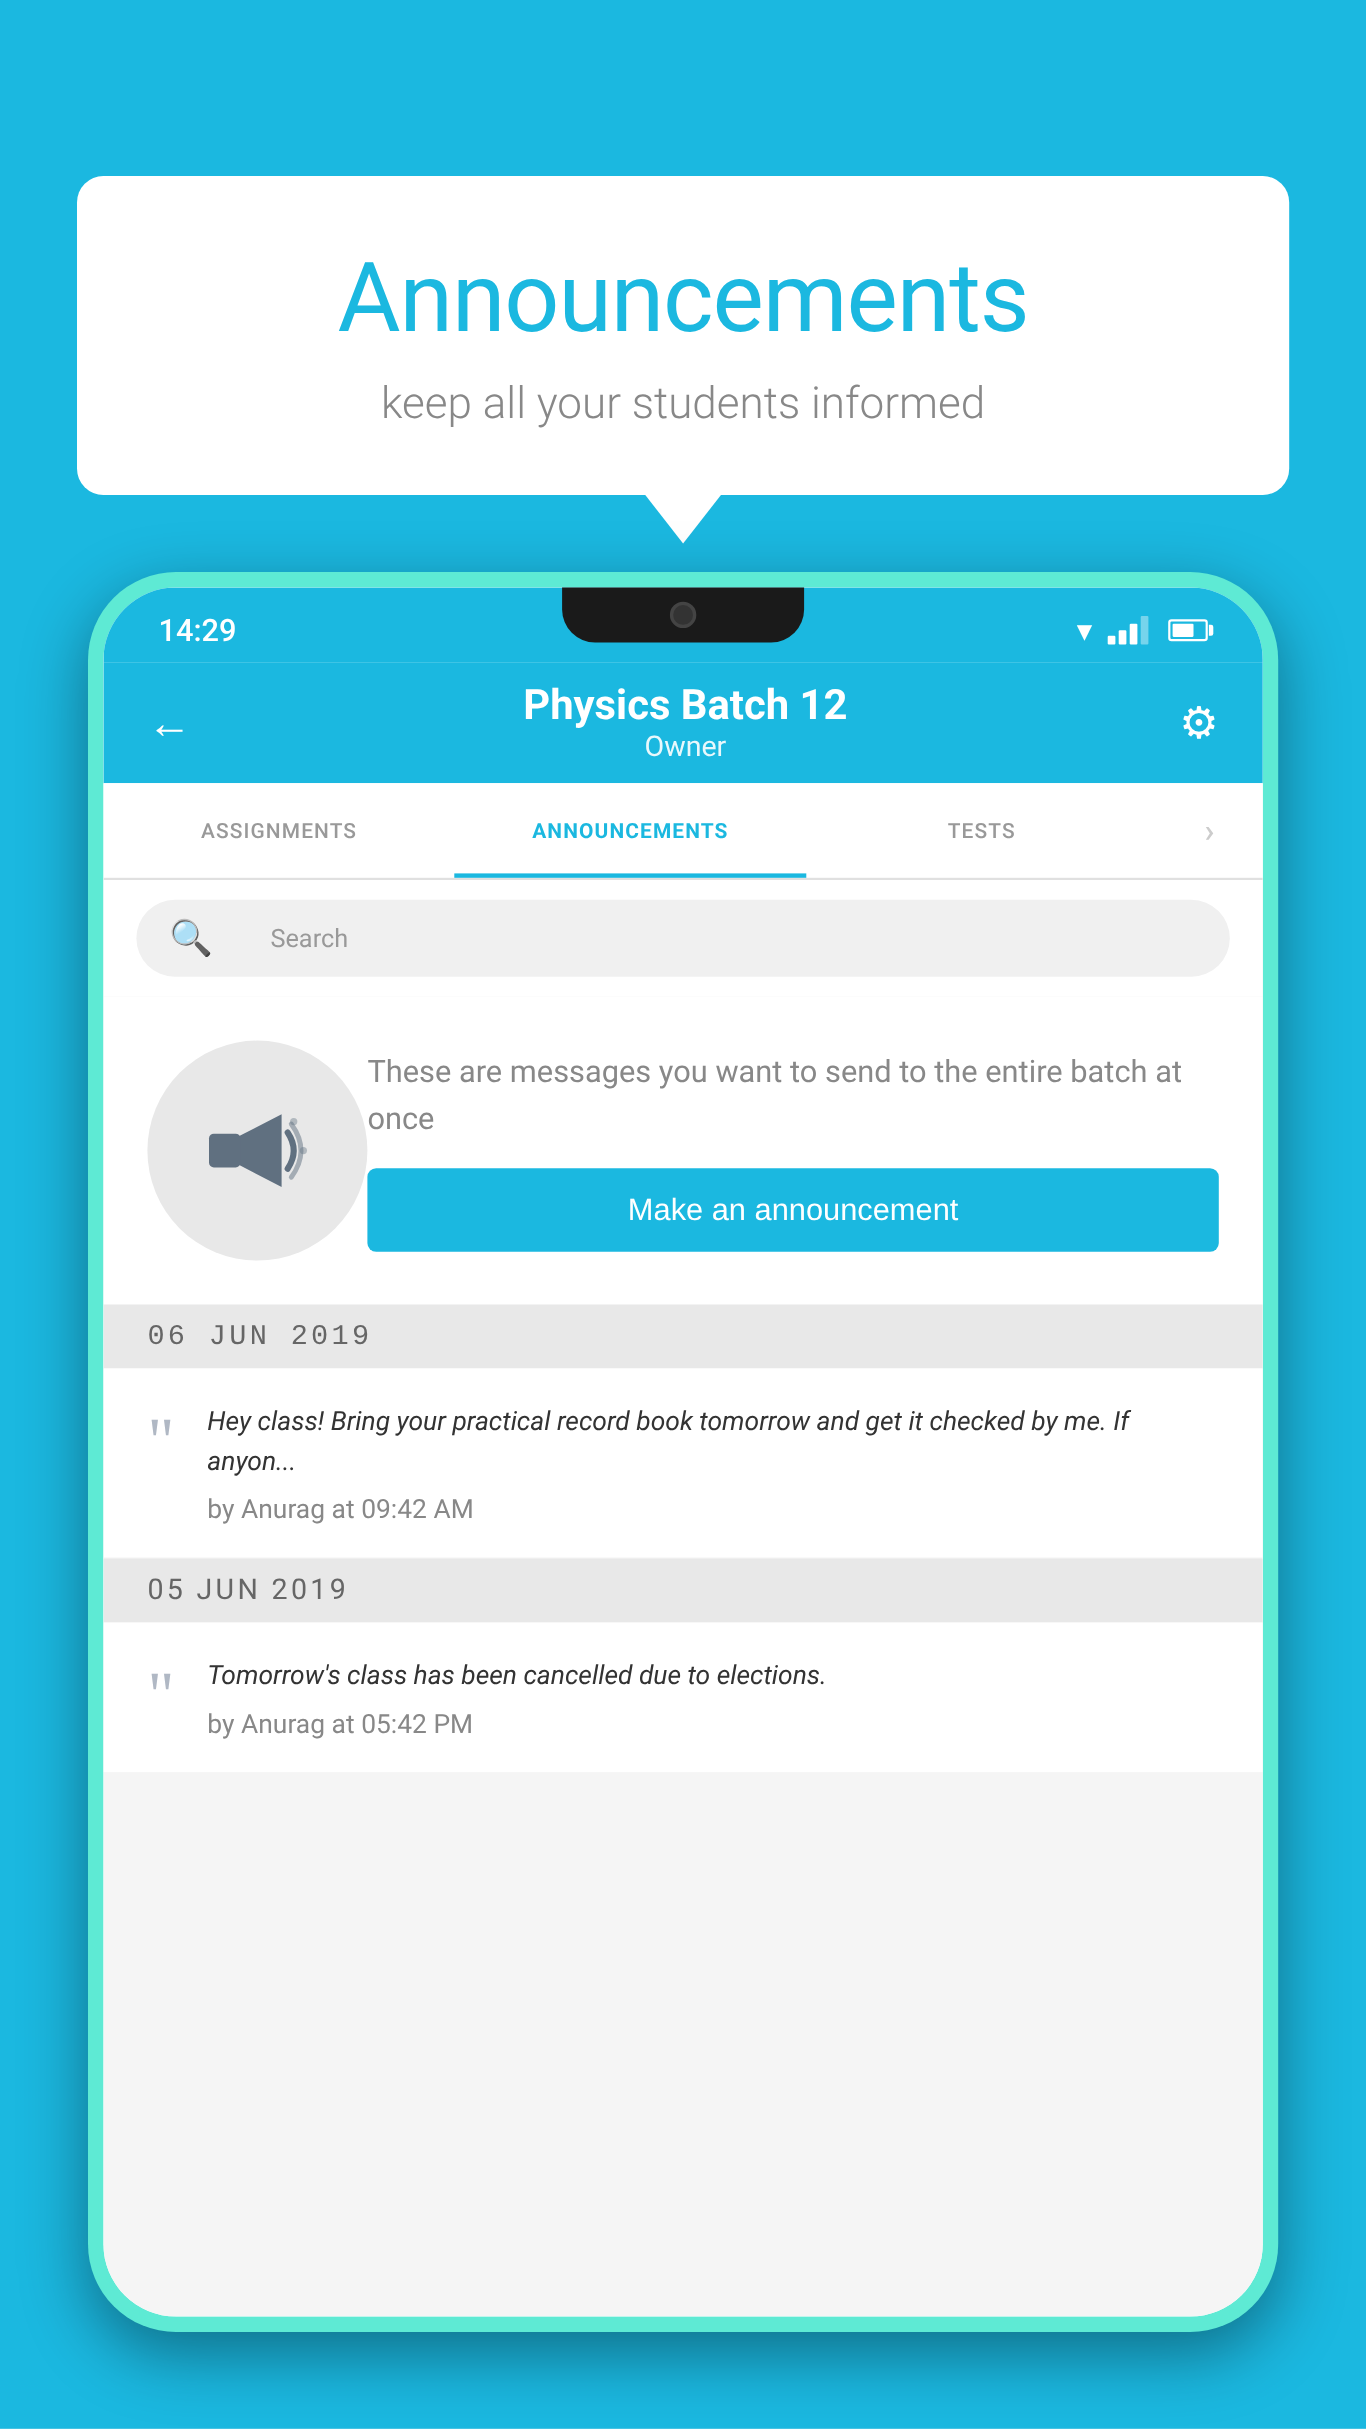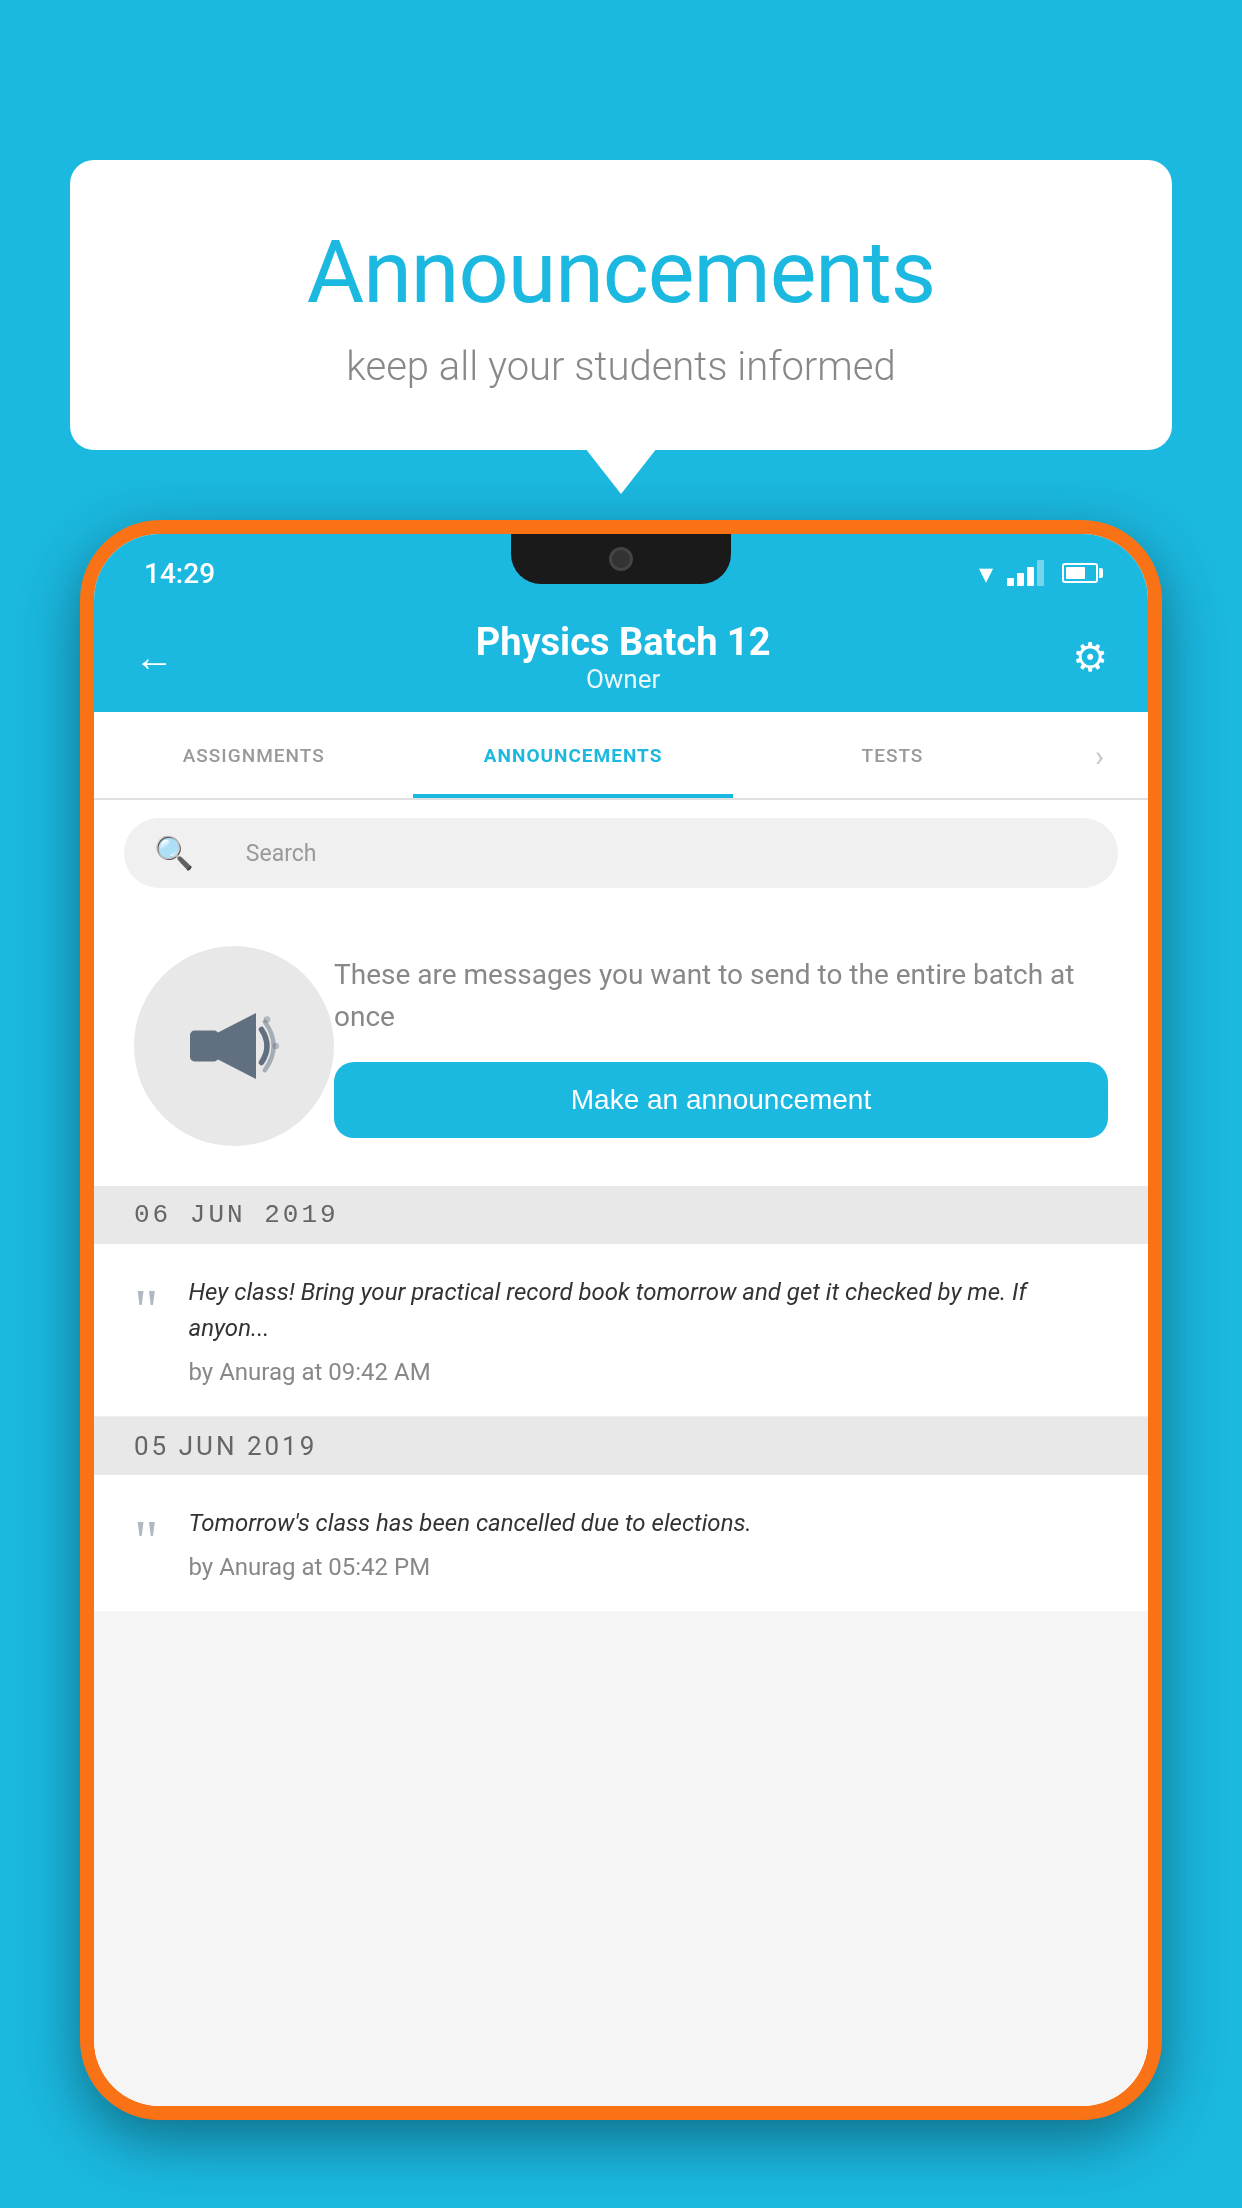--- a/index.html
+++ b/index.html
@@ -63,21 +63,21 @@
     
     .phone-wrapper {
       position: absolute;
       top: 520px;
       left: 80px;
       right: 80px;
       bottom: 0;
     }
 
     .phone-outer {
-      background: #f97316;
+      background: #5eead4;
       border-radius: 80px;
       padding: 14px;
       width: 100%;
       height: 1600px;
       position: relative;
       box-shadow: 0 20px 60px rgba(0,0,0,0.4);
     }
 
     .phone-notch-area {
       position: absolute;
@@ -338,21 +338,21 @@
     .promo-text {
       font-size: 28px;
       color: #888;
       line-height: 1.5;
     }
 
     .make-announcement-btn {
       background: #1BB8E0;
       color: white;
       border: none;
-      border-radius: 20px;
+      border-radius: 8px;
       padding: 22px 32px;
       font-size: 28px;
       font-weight: 500;
       cursor: pointer;
       text-align: center;
     }
 
     
     .date-separator {
       background: #e8e8e8;

